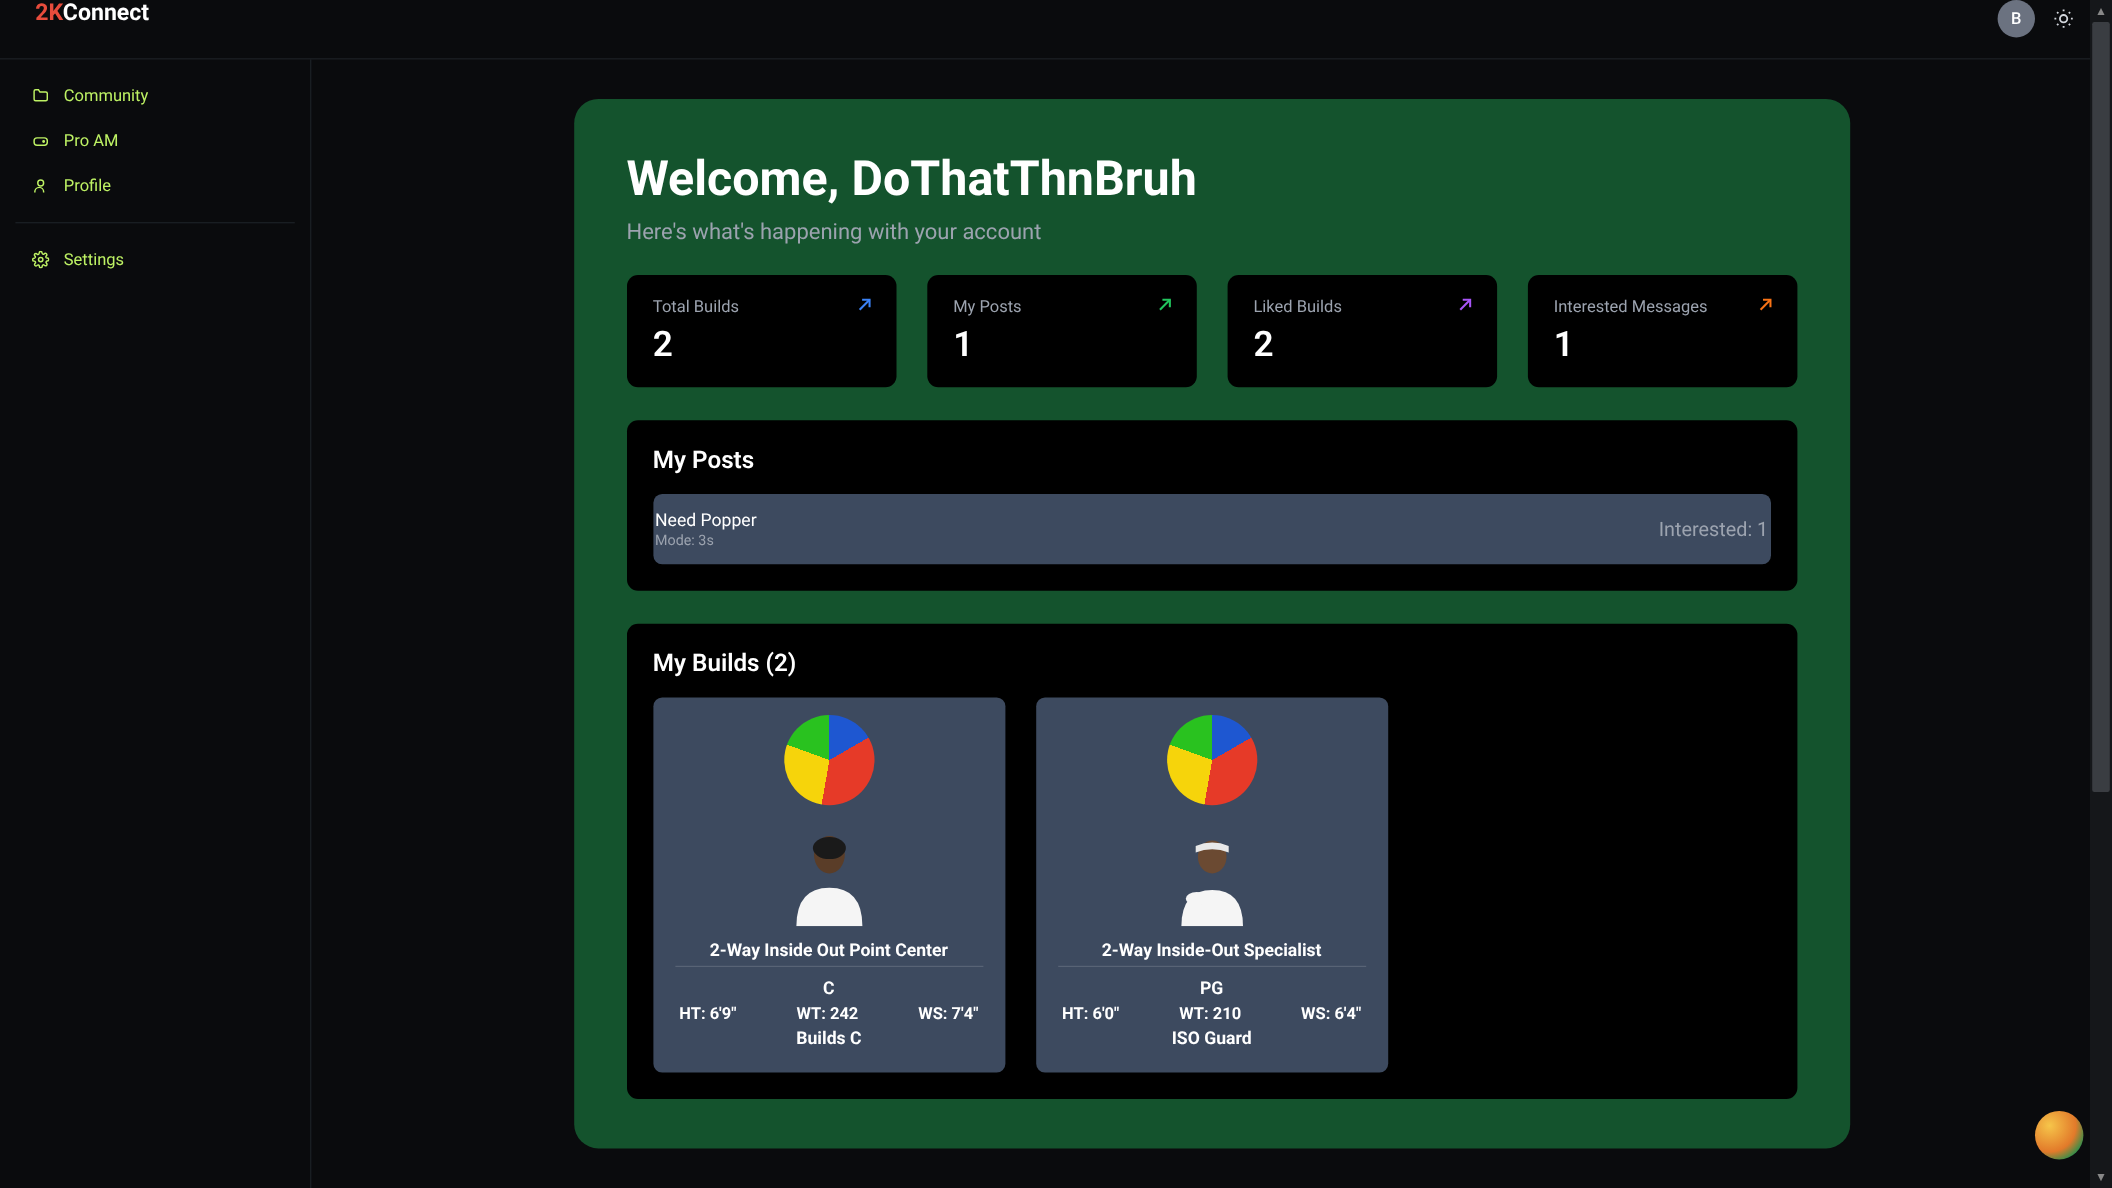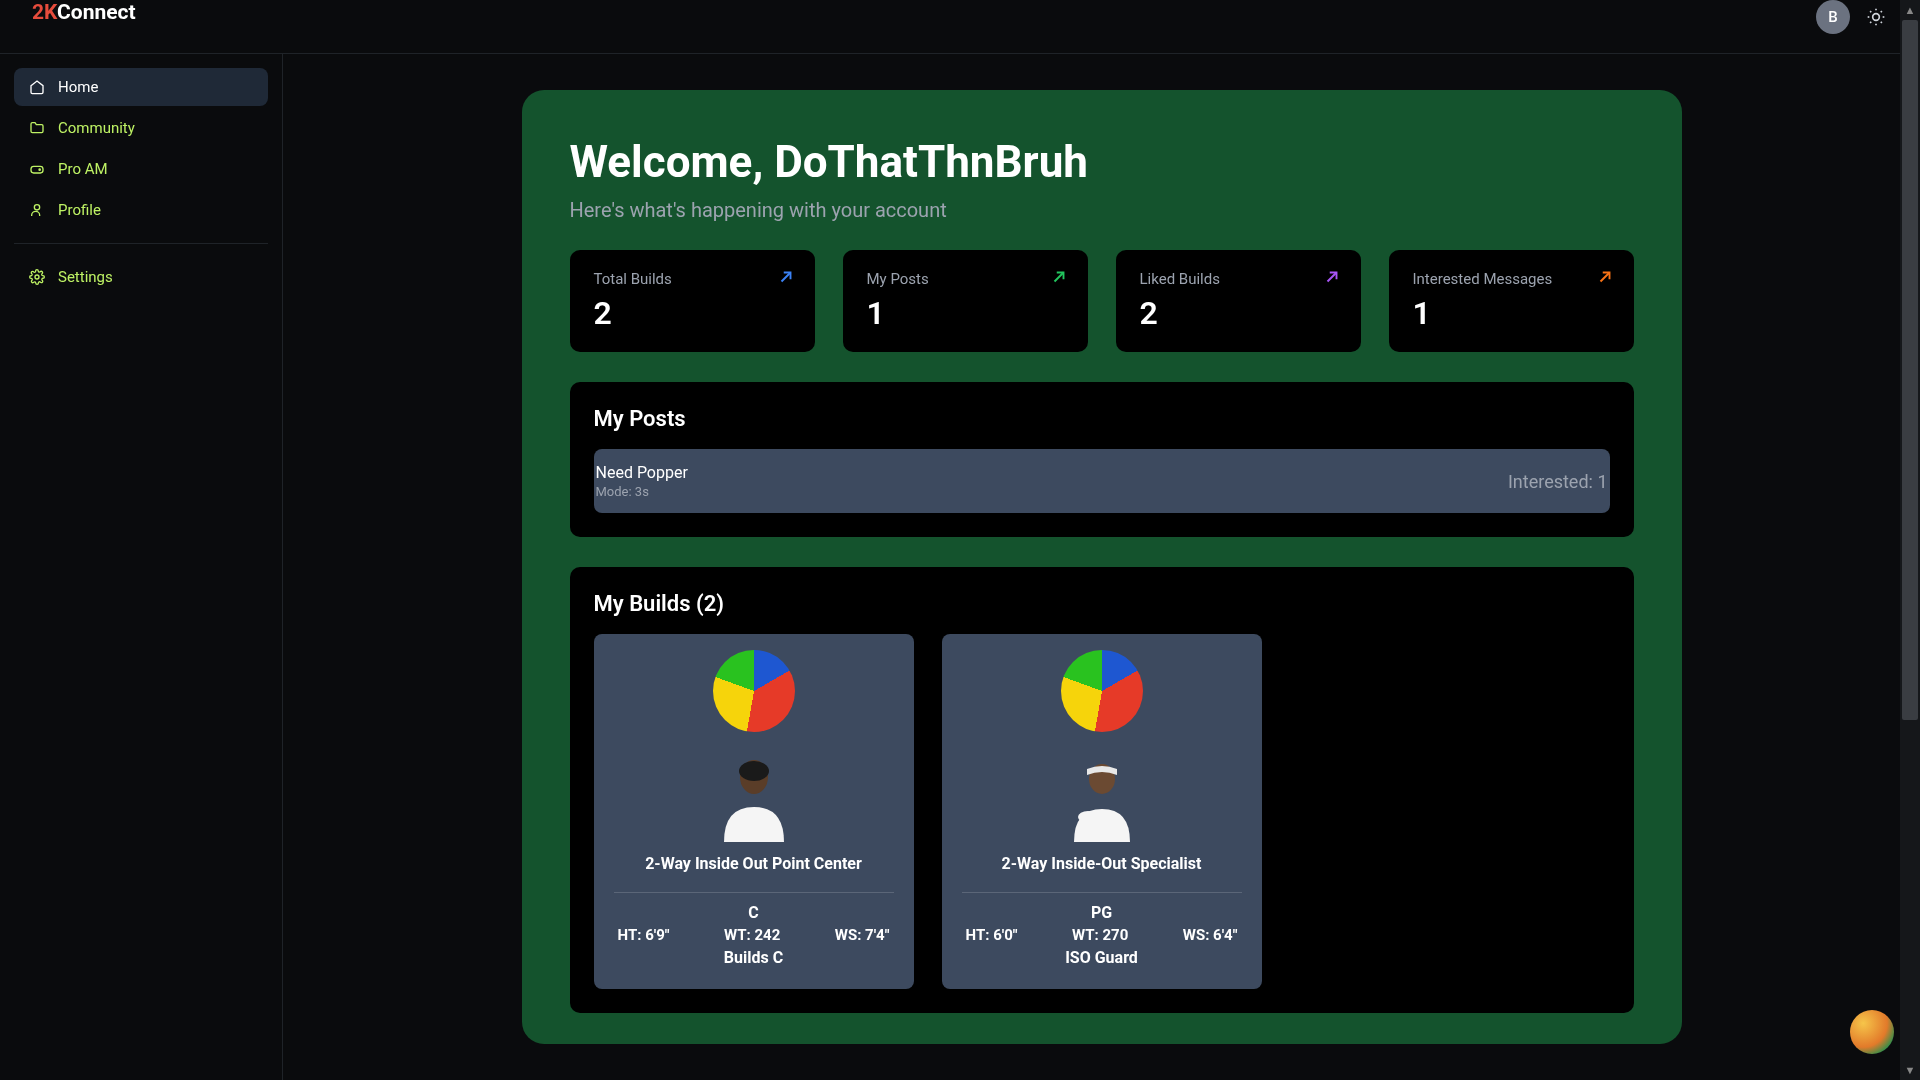--- a/index.html
+++ b/index.html
@@ -30,21 +30,21 @@
 .section-title{font-size:22px;font-weight:600;margin-bottom:18px}
 .post-row{background:#3d4a5f;border-radius:8px;padding:14px 2px;display:flex;justify-content:space-between;align-items:center}
 .post-title{font-size:16px;margin-bottom:2px}
 .post-meta{color:#9ca3af;font-size:13px}
 .post-interested{color:#9ca3af;font-size:18px}
 .builds-grid{display:flex;gap:28px}
 .build-card{background:#3d4a5f;border-radius:8px;padding:16px 20px 22px 20px;width:320px;text-align:center}
 .pie-wrap{display:flex;justify-content:center;margin-bottom:10px}
 .pie{width:82px;height:82px;border-radius:50%;background:conic-gradient(#1e57d1 0 60deg,#e63a28 60deg 190deg,#f6d40b 190deg 290deg,#29c21f 290deg 360deg)}
 .player-img{width:90px;height:100px;margin:0 auto 12px auto;display:flex;align-items:flex-end;justify-content:center}
-.build-name{font-weight:700;font-size:16px;margin-bottom:19px}
+.build-name{font-weight:700;font-size:16px;margin-bottom:5px}
 .build-line{border-top:1px solid #5b6678;margin:0 0 10px 0}
 .build-pos{font-weight:700;font-size:16px;margin-bottom:4px}
 .build-stats{display:flex;justify-content:space-between;font-weight:700;font-size:15px;padding:0 4px}
 .build-role{font-weight:700;font-size:16px;margin-top:4px}
 .scrollbar-track{position:absolute;right:0;top:0;width:20px;height:100%;background:#15171a}
 .scrollbar-thumb{position:absolute;right:2px;top:20px;width:16px;height:700px;background:#3a3d42;border-radius:2px}
 .scroll-arrow{position:absolute;right:0;width:20px;height:20px;display:flex;align-items:center;justify-content:center;color:#888;font-size:11px}
 .scroll-arrow.up{top:0}
 .scroll-arrow.down{bottom:0}
 .float-badge{position:absolute;right:26px;bottom:26px;width:44px;height:44px;border-radius:50%;background:radial-gradient(circle at 30% 30%,#f6c54a,#e27a2a 55%,#2a8f4b 80%)}
@@ -72,28 +72,20 @@
           <line x1="20" y1="12" x2="22" y2="12"></line>
           <line x1="4.9" y1="19.1" x2="6.3" y2="17.7"></line>
           <line x1="17.7" y1="6.3" x2="19.1" y2="4.9"></line>
         </svg>
     </div>
   </div>
 </div>
 
 <div class="layout">
   <div class="sidebar">
-    <div class="sidebar-item active">
-      <span class="icon">
-          <svg width="16" height="16" viewBox="0 0 24 24" fill="none" stroke="currentColor" stroke-width="2">
-            <path d="M3 10l9-7 9 7v10a2 2 0 0 1-2 2H5a2 2 0 0 1-2-2z"></path>
-          </svg>
-        </span>
-      <span>Home</span>
-    </div>
     <div class="sidebar-item">
       <span class="icon">
           <svg width="16" height="16" viewBox="0 0 24 24" fill="none" stroke="currentColor" stroke-width="2">
             <path d="M3 6a2 2 0 0 1 2-2h4l2 3h8a2 2 0 0 1 2 2v8a2 2 0 0 1-2 2H5a2 2 0 0 1-2-2z"></path>
           </svg>
         </span>
       <span>Community</span>
     </div>
     <div class="sidebar-item">
       <span class="icon">
@@ -212,21 +204,21 @@
                   <path d="M12 95 Q12 62 40 62 Q68 62 68 95 Z" fill="#f5f5f5"></path>
                   <path d="M25 22 Q40 16 55 22 L55 28 Q40 22 25 28 Z" fill="#e8e8e8"></path>
                   <ellipse cx="26" cy="70" rx="10" ry="6" fill="#f5f5f5"></ellipse>
                 </svg>
             </div>
             <div class="build-name">2-Way Inside-Out Specialist</div>
             <div class="build-line"></div>
             <div class="build-pos">PG</div>
             <div class="build-stats">
               <span>HT: 6'0"</span>
-              <span>WT: 270</span>
+              <span>WT: 210</span>
               <span>WS: 6'4"</span>
             </div>
             <div class="build-role">ISO Guard</div>
           </div>
 
         </div>
       </div>
 
     </div>
   </div>

